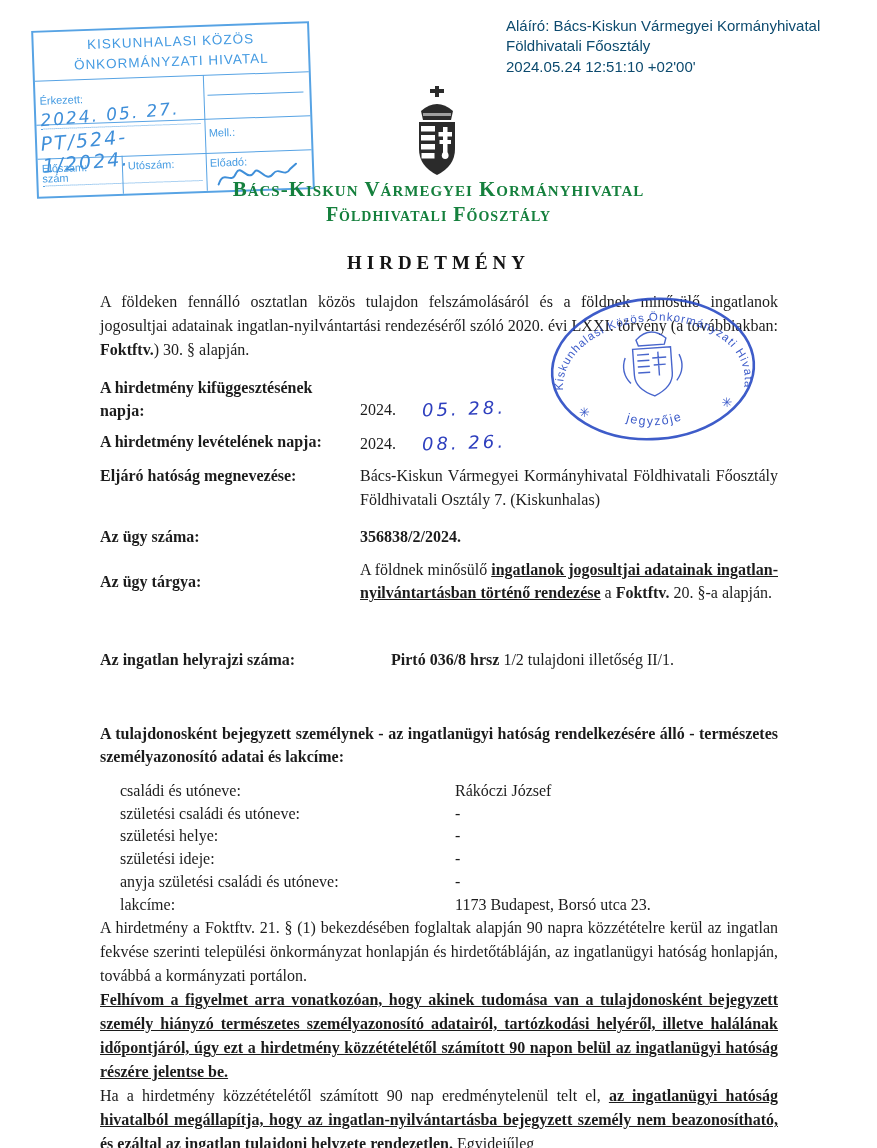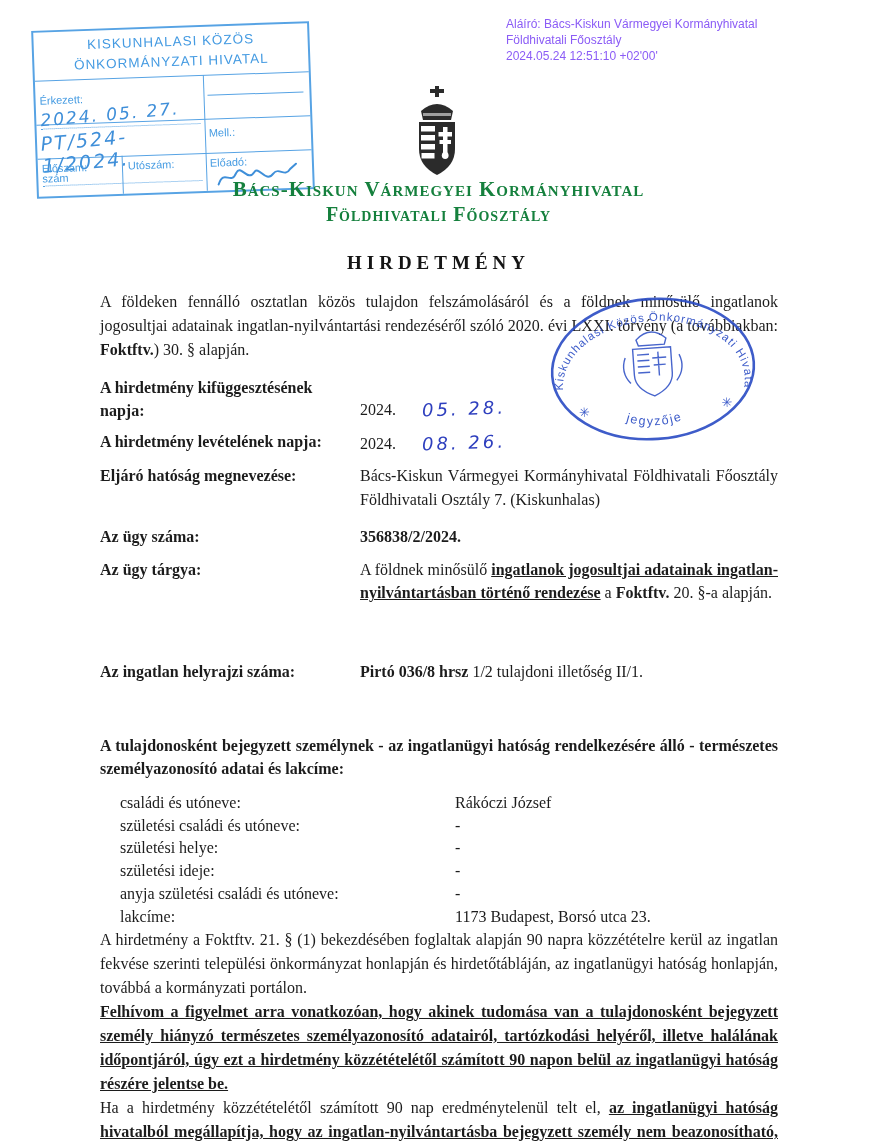--- a/index.html
+++ b/index.html
@@ -9,21 +9,21 @@
     background:#ffffff;
     font-family:"Liberation Serif", serif;
     color:#1c1c1c;
     overflow:hidden;
     margin:0 auto;
   }
   
   .signer{
     position:absolute;left:506px;top:16px;width:360px;
     font-family:"Liberation Sans", sans-serif;
-    font-size:12px;line-height:1.35;color:#8b5cf6;
+    font-size:15px;line-height:1.35;color:#0c4a6e;
   }
   
   .arrival-stamp{
     position:absolute;left:34px;top:26px;width:274px;height:164px;
     border:2px solid #57a3e4;color:#459be2;
     font-family:"Liberation Sans", sans-serif;
     transform:rotate(-2deg);
     background:rgba(255,255,255,0.0);
   }
   .as-title{
@@ -67,22 +67,22 @@
   .b{font-weight:bold;}
   .bu{font-weight:bold;text-decoration:underline;}
   .fieldrow{display:flex;margin-top:6px;}
   .fieldrow .flabel{width:260px;flex:0 0 260px;font-weight:bold;line-height:1.45;}
   .fieldrow .fvalue{flex:1;text-align:justify;line-height:1.45;}
   .hand-date{
     font-family:"DejaVu Sans", sans-serif;font-style:italic;font-weight:500;
     color:#2e3fbe;font-size:18px;letter-spacing:3px;
     display:inline-block;transform:rotate(-2deg);margin-left:26px;
   }
-  .mt14{margin-top:14px;align-items:flex-end;}.mt10{margin-top:10px;}.mt8{margin-top:8px;}
-  .row-parcel{margin-top:56px;}
+  .mt14{margin-top:14px;align-items:flex-end;}.mt10{margin-top:10px;align-items:center;}.mt8{margin-top:8px;}
+  .row-parcel{margin-top:44px;gap:31px;}
   .owner-heading{font-weight:bold;margin-top:50px;line-height:1.45;text-align:justify;}
   .person{margin-top:12px;}
   .prow{display:flex;line-height:1.42;}
   .prow .plabel{width:355px;flex:0 0 355px;padding-left:20px;box-sizing:border-box;}
   .prow .pvalue{flex:1;}
   .para2{margin-top:15px;}
   .para3{margin-top:15px;}
   .para4{margin-top:13px;}
   
   .round-stamp{position:absolute;left:546px;top:294px;transform:rotate(-4deg);opacity:0.92;}

